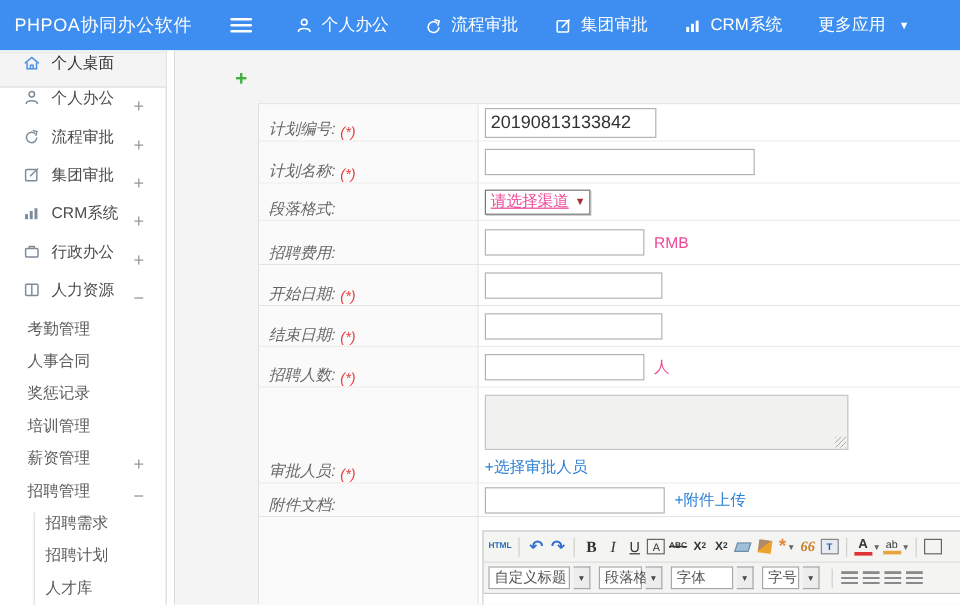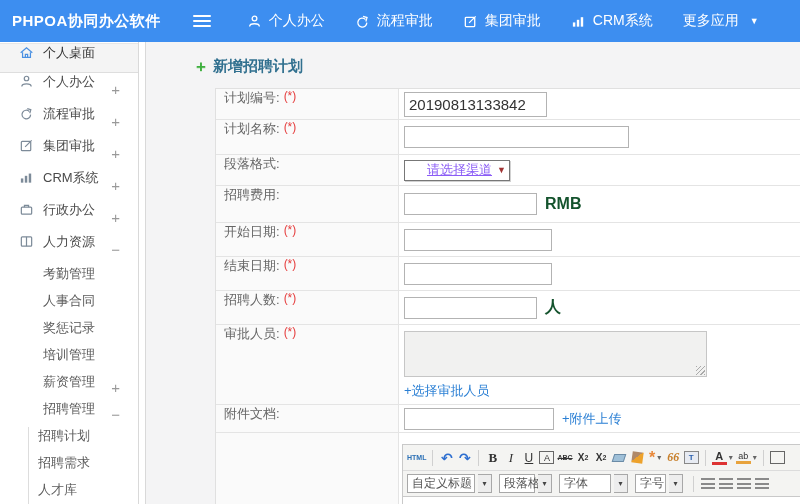--- a/index.html
+++ b/index.html
@@ -2,66 +2,66 @@
 <html><head>
 <meta charset="utf-8">
 <style>
   * { margin:0; padding:0; box-sizing:border-box; }
   html,body { width:800px; height:504px; overflow:hidden; }
   body { font-family:"Liberation Sans","DejaVu Sans",sans-serif; background:#fff; }
   .screen { width:800px; height:504px; overflow:hidden; position:relative; display:flex; flex-direction:column; }
 
   
   .topbar { height:42px; background:#3d8ef0; display:flex; align-items:center; flex:0 0 42px; color:#fff; }
-  .brand { font-size:15px; font-weight:bold; margin-left:12px; letter-spacing:.5px; }
+  .brand { font-size:15px; font-weight:normal; margin-left:12px; letter-spacing:.5px; }
   .hamburger { margin-left:32px; width:18px; height:12px; display:flex; flex-direction:column; justify-content:space-between; cursor:pointer; }
   .hamburger i { display:block; height:2px; background:#fff; border-radius:1px; }
   .topnav { display:flex; align-items:center; margin-left:36px; gap:30px; }
   .tn { display:flex; align-items:center; gap:7px; font-size:14px; cursor:pointer; }
   .tn svg { display:block; }
   .tn .tcaret { font-size:9px; margin-left:4px; }
 
   
   .bodyrow { flex:1; display:flex; min-height:0; }
 
   
   .sidebar { width:138px; background:#fff; flex:0 0 138px; padding-top:1px; font-size:13px; color:#555; }
   .gutter { width:8px; flex:0 0 8px; background:#fff; border-left:1px solid #d9d9d9; border-right:1px solid #d9d9d9; }
   .si { position:relative; display:flex; align-items:flex-start; cursor:pointer; }
   .si.l1 { height:32px; padding-left:18px; gap:9px; color:#4a4a4a; }
   .si.active { height:30px; background:#f4f4f4; border-top:1px solid #e6e6e6; border-bottom:1px solid #dedede; color:#333; }
-  .si.l2 { height:27px; padding-left:43px; color:#5a5a5a; }
+  .si.l2 { height:27px; padding-left:23px; color:#5a5a5a; }
   .si.l3 { height:27px; padding-left:9px; color:#5a5a5a; }
   .l3wrap { margin-left:28px; border-left:1px solid #ddd; }
   .sic { width:16px; height:16px; display:flex; align-items:center; justify-content:center; color:#7d8b99; }
   .sic.blue { color:#4a90e2; }
   .exp { position:absolute; right:18px; top:50%; transform:translateY(-50%); color:#999; font-size:15px; line-height:1; }
 
   
   .main { flex:1; background:#f4f4f5; min-width:0; overflow:hidden; }
   .page-title { margin:15px 0 12px 50px; display:flex; align-items:center; gap:7px; }
   .plus-ico { color:#3faf3f; font-size:17px; font-weight:bold; line-height:1; text-shadow:0 1px 0 #cfe9cf; }
   .pt-text { font-size:15px; font-weight:bold; color:#31708f; }
 
   
   .form-table { margin-left:69px; width:640px; background:#fff; border:1px solid #e0e0e0; border-bottom:none; }
   .frow { display:flex; border-bottom:1px solid #e4e4e4; }
-  .fl { width:183px; flex:0 0 183px; background:#fafafa; border-right:1px solid #e4e4e4; display:flex; align-items:flex-start; gap:4px; padding-left:8px; font-size:13px; color:#666; }
+  .fl { width:183px; flex:0 0 183px; background:#fafafa; border-right:1px solid #e4e4e4; display:flex; align-items:flex-end; gap:4px; padding-left:8px; font-size:13px; color:#666;font-style:italic; }
   .fv { flex:1; background:#fff; display:flex; align-items:center; gap:8px; padding-left:5px; min-width:0; }
   .r0{height:31px} .r1{height:35px} .r2{height:31px} .r3{height:37px}
   .r4{height:34px} .r5{height:34px} .r6{height:34px} .r7{height:80px}
   .r8{height:28px} .r9{height:72px; border-bottom:none;}
   .req { color:#e53c3c; font-size:12px; }
   .ipt { height:22px; border:1px solid #b3b3b3; background:#fff; font-size:14px; color:#333; padding:0 4px; font-family:inherit; }
   .ipt.big { height:25px; font-size:15px; }
   .w163{width:143px} .w225{width:225px} .w133{width:133px} .w148{width:148px} .w150{width:150px}
-  .suffix { font-size:16px; color:#14532d;font-weight:bold; }
+  .suffix { font-size:13px; color:#ec4899; }
   .lnk { color:#2a7fd4; font-size:13px; text-decoration:none; cursor:pointer; }
   .sel { height:21px; border:1px solid #777; background:#fff; display:inline-flex; align-items:center; padding:0 3px 0 4px; box-shadow:1px 1px 0 rgba(0,0,0,.18); cursor:pointer; }
-  .selt { font-size:13px; color:#8b5cf6; text-decoration:underline;margin-left:18px; }
+  .selt { font-size:13px; color:#ec4899; text-decoration:underline; }
   .selc { color:#a03333; font-size:9px; margin-left:5px; }
   .fv.col { flex-direction:column; align-items:flex-start; justify-content:flex-start; padding-top:6px; gap:5px; }
   .ta { width:303px; height:46px; border:1px solid #c6c6c6; background:#f1f1f0; position:relative; }
   .ta::after { content:""; position:absolute; right:1px; bottom:1px; width:9px; height:9px;
                background:repeating-linear-gradient(135deg,#aaa 0 1px,transparent 1px 3px); }
 
   
   .fv.edcell { padding:0; align-items:flex-start; }
   .ed { margin:11px 0 0 3px; width:452px; border:1px solid #c9c9c9; background:#f4f4f2; }
   .edr { height:25px; display:flex; align-items:center; padding:0 4px; gap:3px; white-space:nowrap; overflow:hidden; }
@@ -237,37 +237,36 @@
       <div class="si l2">
         <span>薪资管理</span>
         <span class="exp">+</span>
       </div>
       <div class="si l2">
         <span>招聘管理</span>
         <span class="exp">−</span>
       </div>
       <div class="l3wrap">
         <div class="si l3">
+            <span>招聘需求</span>
+          </div>
+        <div class="si l3">
             <span>招聘计划</span>
-          </div>
-        <div class="si l3">
-            <span>招聘需求</span>
           </div>
         <div class="si l3">
             <span>人才库</span>
           </div>
       </div>
     </div>
 
     <div class="gutter"></div>
 
     <div class="main">
       <div class="page-title">
         <span class="plus-ico">+</span>
-        <span class="pt-text">新增招聘计划</span>
       </div>
 
       <div class="form-table">
 
         <div class="frow r0">
           <div class="fl">
               <span>计划编号:</span>
               <span class="req">(*)</span>
             </div>
           <div class="fv">

